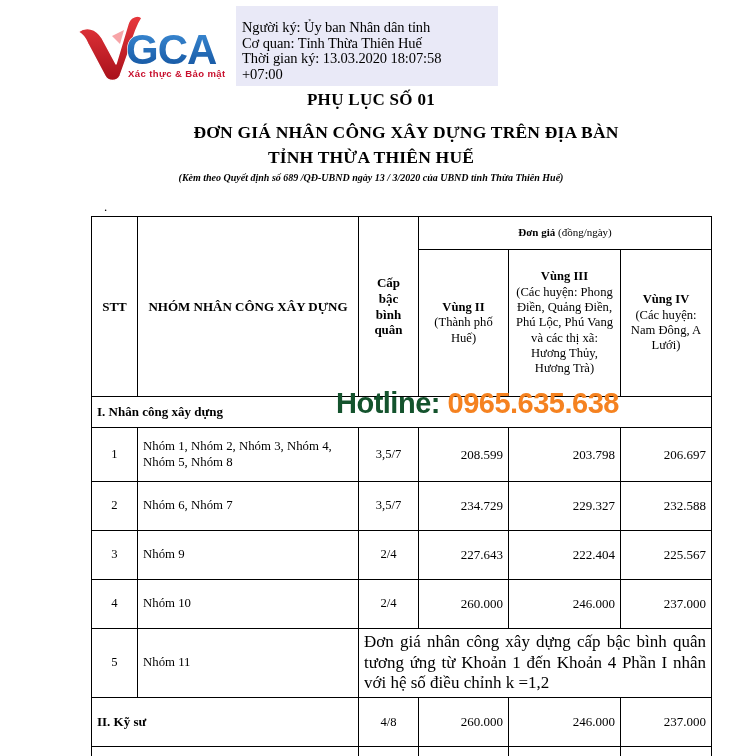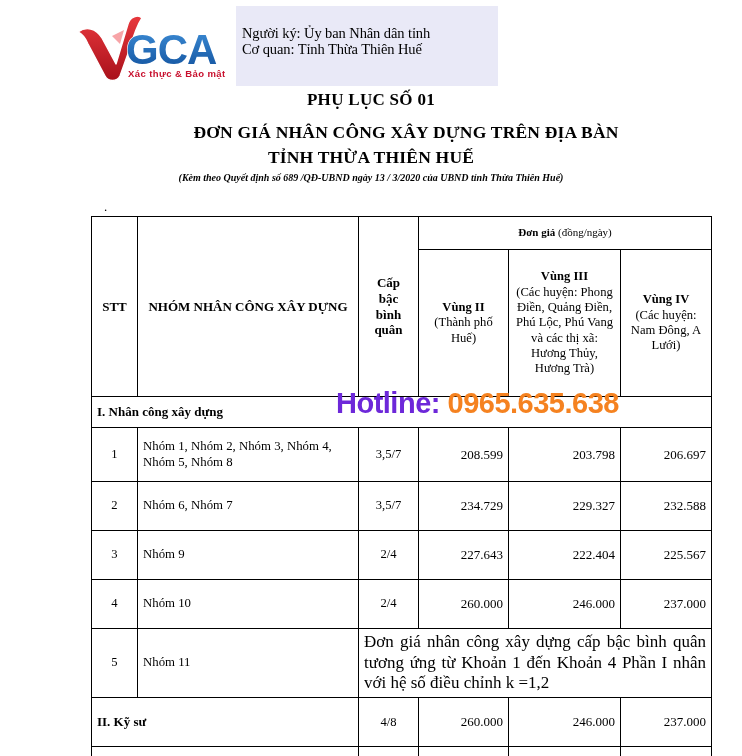--- a/index.html
+++ b/index.html
@@ -19,21 +19,21 @@
   }
 
   
   .sig-block {
     position: absolute;
     left: 236px;
     top: 6px;
     width: 262px;
     height: 80px;
     background: #e9e9f7;
-    padding: 20px 0 0 6px;
+    padding: 14px 0 0 6px;
     box-sizing: border-box;
   }
   .sig-line {
     font-size: 14.5px;
     line-height: 15.6px;
     white-space: nowrap;
     letter-spacing: -0.1px;
   }
 
   
@@ -131,21 +131,21 @@
     position: absolute;
     left: 336px;
     top: 387px;
     font-family: "Liberation Sans", "DejaVu Sans", sans-serif;
     font-weight: bold;
     font-size: 29px;
     letter-spacing: -0.5px;
     white-space: nowrap;
     pointer-events: none;
   }
-  .hot-label { color: #6d28d9; }
+  .hot-label { color: #14532d; }
   .hot-num   { color: #f58220; }
 </style>
 </head>
 <body>
 
 <div class="logo">
   <svg width="170" height="68" viewBox="0 0 170 68" xmlns="http://www.w3.org/2000/svg">
     <defs>
       <linearGradient id="gRed" x1="0" y1="0" x2="0" y2="1">
         <stop offset="0%" stop-color="#e8383d"></stop>
@@ -162,20 +162,22 @@
 
     <text x="54" y="50" font-family="Liberation Sans, sans-serif" font-size="42" font-weight="bold" fill="url(#gBlue)" stroke="#ffffff" stroke-width="1.2" paint-order="stroke" letter-spacing="-1">GCA</text>
 
     <text x="56" y="63" font-family="Liberation Sans, sans-serif" font-size="9.5" font-weight="bold" fill="#c8102e" letter-spacing="0.4">Xác thực &amp; Bảo mật</text>
   </svg>
 </div>
 
 <div class="sig-block">
   <div class="sig-line">Người ký: Ủy ban Nhân dân tỉnh</div>
   <div class="sig-line">Cơ quan: Tỉnh Thừa Thiên Huế</div>
+  <div class="sig-line">Thời gian ký: 13.03.2020 18:07:58</div>
+  <div class="sig-line">+07:00</div>
 </div>
 
 <div class="doc-title" id="t-phuluc">PHỤ LỤC SỐ 01</div>
 <div class="doc-title" id="t-main1">ĐƠN GIÁ NHÂN CÔNG XÂY DỰNG  TRÊN ĐỊA BÀN</div>
 <div class="doc-title" id="t-main2">TỈNH THỪA THIÊN HUẾ</div>
 <div id="t-kemtheo">(Kèm theo Quyết định số  689  /QĐ-UBND ngày   13 / 3/2020 của UBND tỉnh Thừa Thiên  Huế)</div>
 <div class="dot-mark">.</div>
 
 <div class="tbl-wrap">
 <table class="main">

